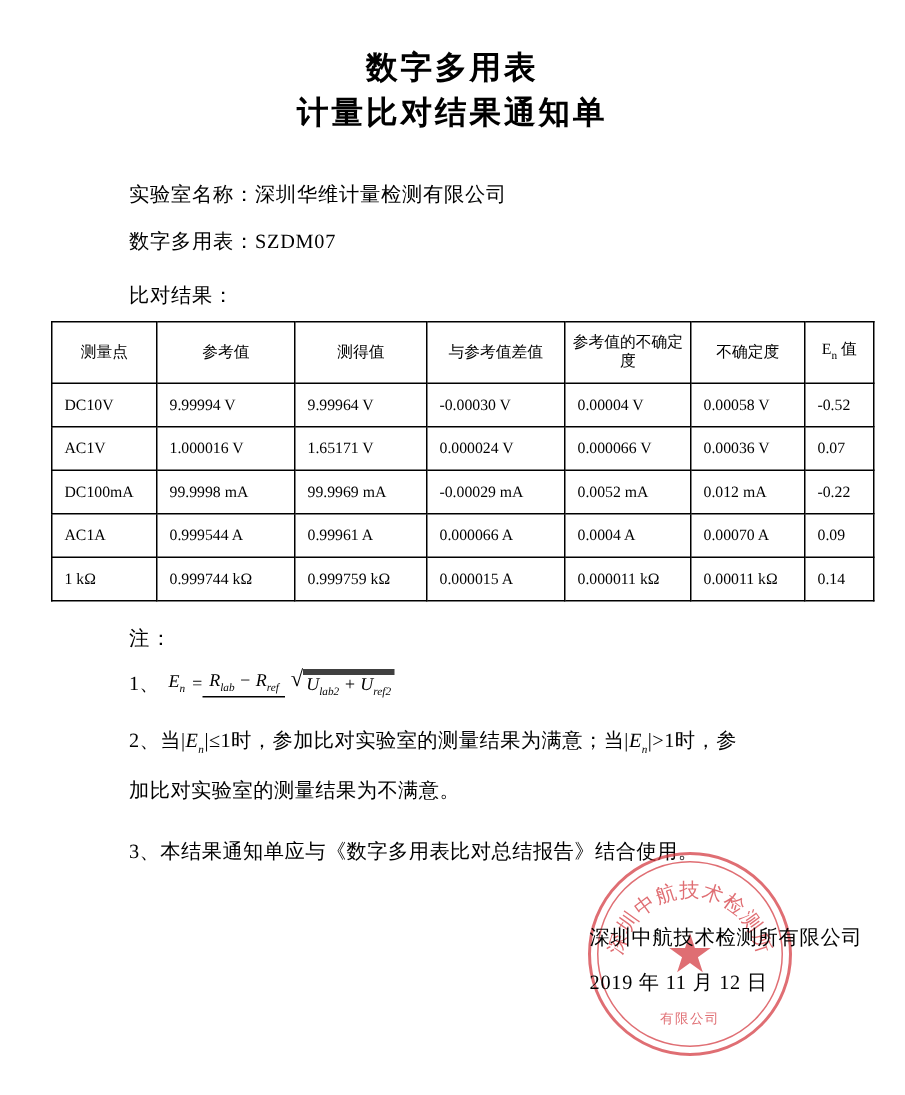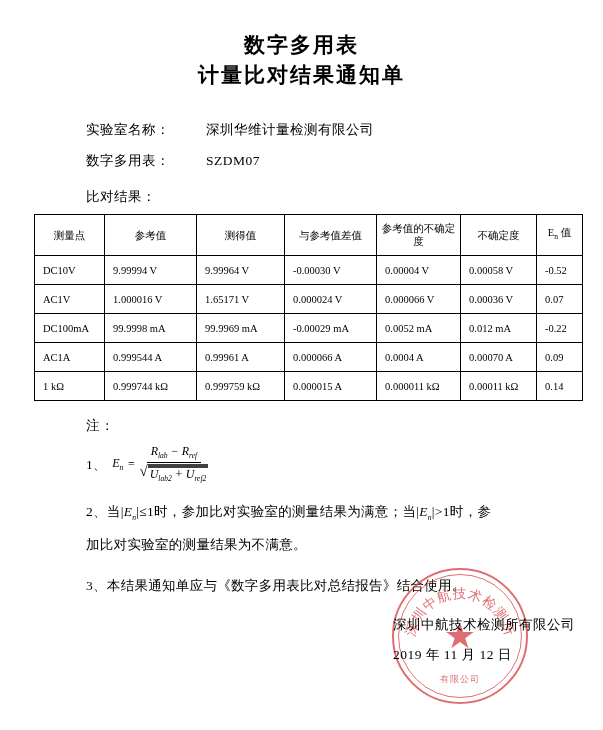--- a/index.html
+++ b/index.html
@@ -37,21 +37,20 @@
     margin-top: 24px;
     padding-left: 52px;
     font-size: 13.5px;
     line-height: 31px;
   }
   .meta .label {
     letter-spacing: 0.5px;
   }
   .meta .value {
     letter-spacing: 0.5px;
-    margin-left: 36px;
   }
   .results-label {
     margin-top: 12px;
     padding-left: 52px;
     font-size: 13.5px;
     letter-spacing: 0.5px;
   }
   table.data {
     margin: 8px auto 0 auto;
     border-collapse: collapse;
@@ -115,21 +114,21 @@
     align-items: center;
     font-family: "Liberation Serif", serif;
     font-style: italic;
     font-size: 12px;
   }
   .formula .lhs {
     margin-right: 4px;
   }
   .frac {
     display: inline-flex;
-    flex-direction: column;
+    flex-direction: row;
     align-items: center;
     line-height: 1.15;
   }
   .frac .top {
     padding: 0 4px 1px 4px;
     border-bottom: 1px solid #000;
     white-space: nowrap;
   }
   .frac .bottom {
     padding: 1px 4px 0 4px;

